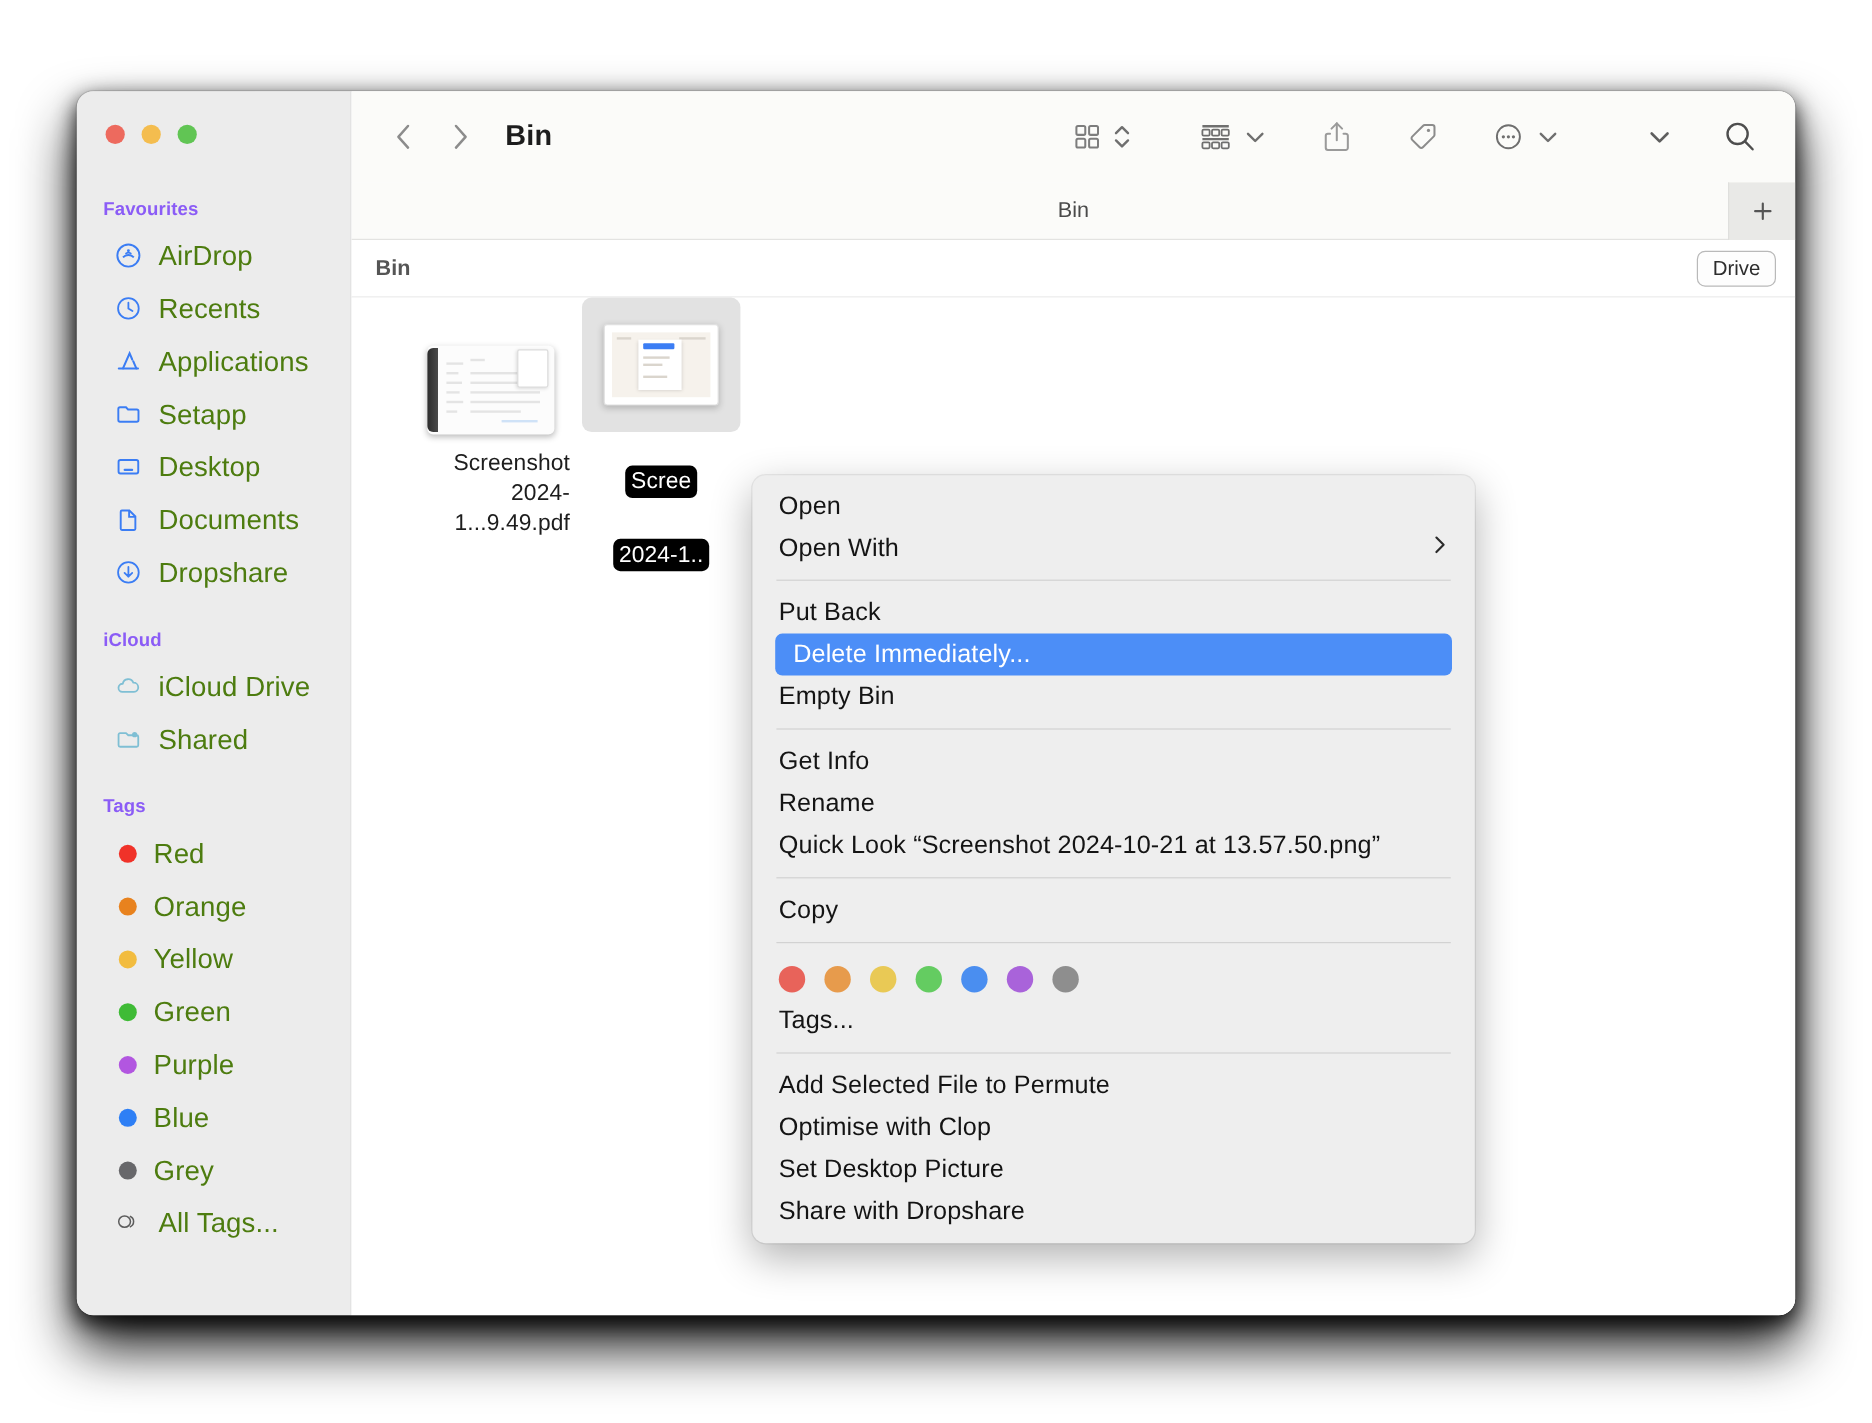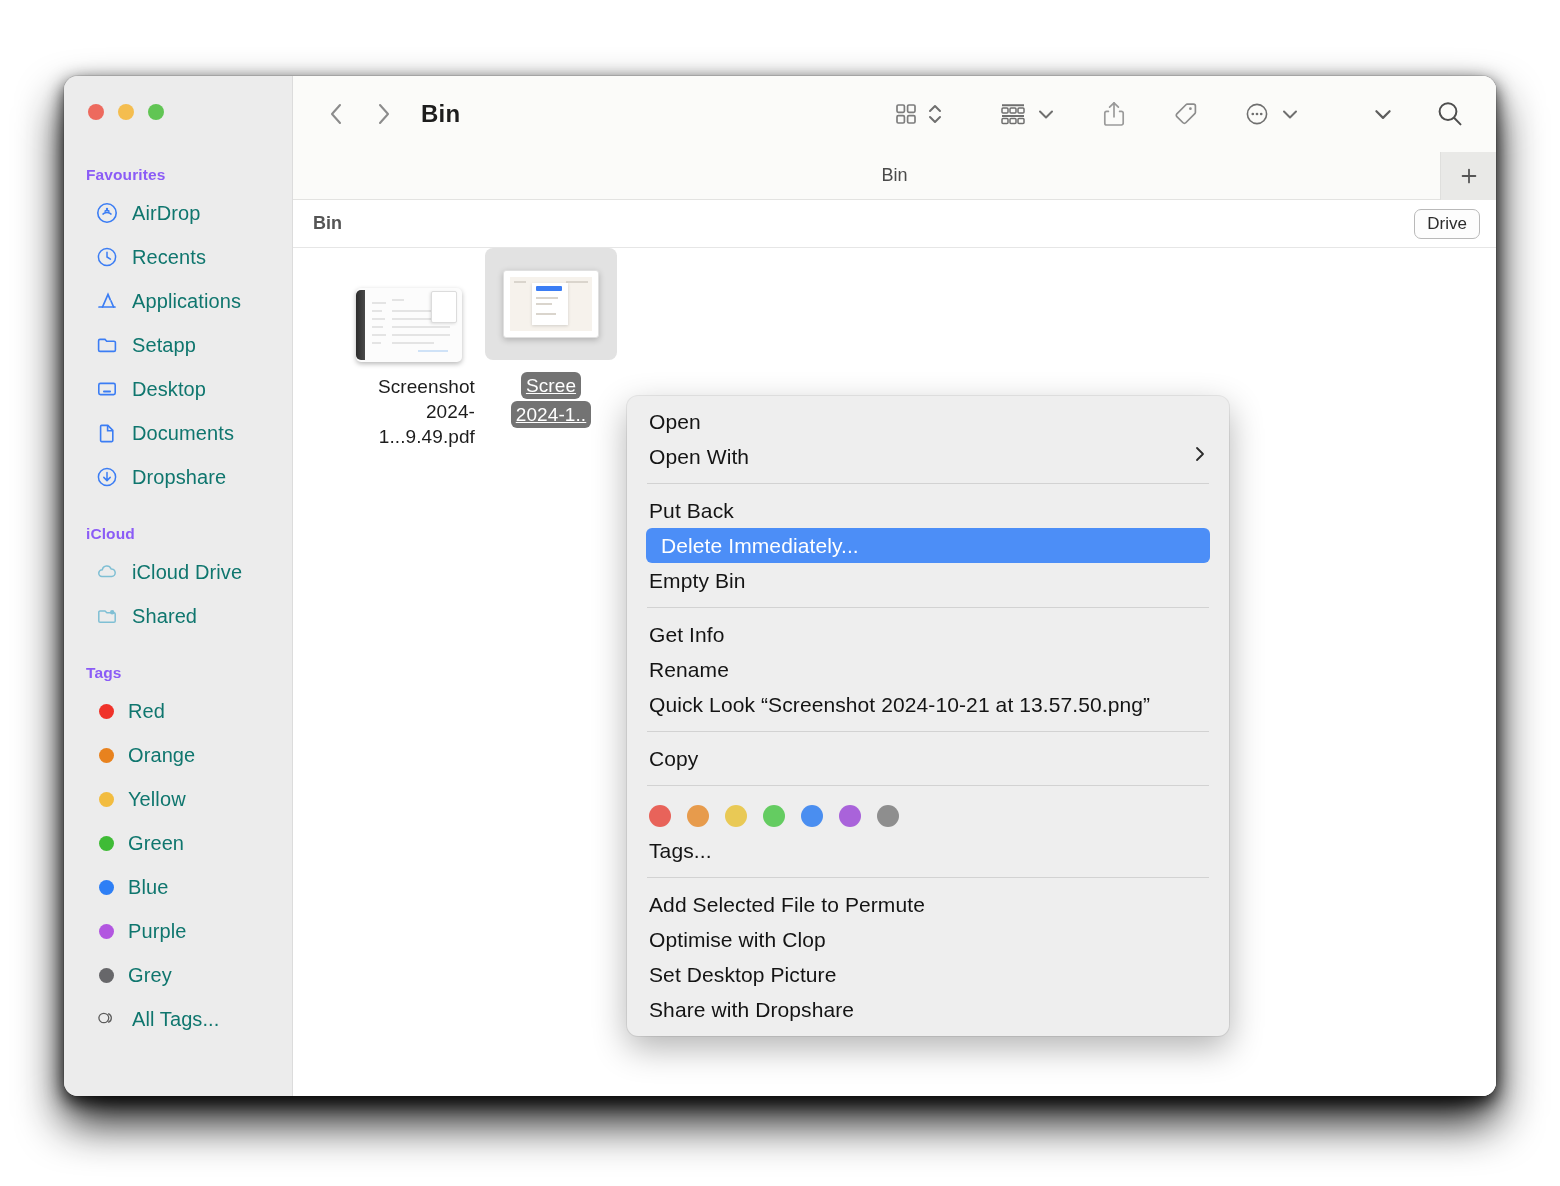--- a/index.html
+++ b/index.html
@@ -46,21 +46,21 @@
     font-size: 15.5px; font-weight: 700; color: #8b5cf6;
     padding: 12px 0 7px 22px; letter-spacing: .1px;
   }
   .sb-item {
     display: flex; align-items: center;
     height: 44px; padding: 0 10px 0 22px;
     gap: 14px; border-radius: 7px; margin: 0 10px;
     cursor: default;
   }
   .sb-item .label {
-    font-size: 20px; color: #0f766e; letter-spacing: .1px;
+    font-size: 23px; color: #4d7c0f; letter-spacing: .1px;
     white-space: nowrap;
   }
   .sb-ic { width: 22px; height: 22px; flex: 0 0 22px; display:block; }
   .dot { width: 15px; height: 15px; border-radius: 50%; flex:0 0 15px; margin-left: 3px;}
 
   
   .main {
     position: absolute; left: 229px; top: 0; right: 0; bottom: 0;
     background: #ffffff;
   }
@@ -119,22 +119,22 @@
     height: 108px; display:flex; align-items:flex-end; justify-content:center;
     border-radius: 8px;
   }
   .file.selected .thumb-wrap { background: #e2e2e2; }
   .fname {
     margin-top: 12px; font-size: 19px; line-height: 25px; color: #1d1d1d;
     letter-spacing: .1px;
   }
   .fname span.ln { display:block; }
   .file.selected .fname span.ln {
-    background: #737373; color:#fff; border-radius: 6px; padding: 1px 5px;
-    display:inline-block; margin: 0 auto; text-decoration: underline;
+    background: #000000; color:#fff; border-radius: 6px; padding: 1px 5px;
+    display:inline-block; margin: 16px auto;
   }
   .file.selected .fname { display:flex; flex-direction:column; align-items:center; gap:2px; }
 
   
   .pdf-thumb { position: relative; width: 106px; height: 74px; }
   .pdf-thumb .body {
     position:absolute; inset: 0; background: #fcfcfc; border-radius: 5px;
     box-shadow: 0 2px 5px rgba(0,0,0,.28);
     overflow: hidden;
   }
@@ -300,26 +300,26 @@
         </div>
         <div class="sb-item">
           <span class="dot" style="background:#f2bc3f"></span>
           <span class="label">Yellow</span>
         </div>
         <div class="sb-item">
           <span class="dot" style="background:#3fbb36"></span>
           <span class="label">Green</span>
         </div>
         <div class="sb-item">
+          <span class="dot" style="background:#b256e0"></span>
+          <span class="label">Purple</span>
+        </div>
+        <div class="sb-item">
           <span class="dot" style="background:#2e7ff5"></span>
           <span class="label">Blue</span>
-        </div>
-        <div class="sb-item">
-          <span class="dot" style="background:#b256e0"></span>
-          <span class="label">Purple</span>
         </div>
         <div class="sb-item">
           <span class="dot" style="background:#67676a"></span>
           <span class="label">Grey</span>
         </div>
         <div class="sb-item">
           <span class="sb-ic" style="margin-left:0">
             <svg viewBox="0 0 22 22" width="20" height="20" fill="none" stroke="#5c5c5c" stroke-width="1.4">
               <ellipse cx="8.6" cy="11" rx="5.4" ry="5.2"></ellipse>
               <path d="M13.4 6.1a5.2 5.2 0 0 1 0 9.8 5.2 5.2 0 0 0 0-9.8Z" fill="#5c5c5c"></path>

